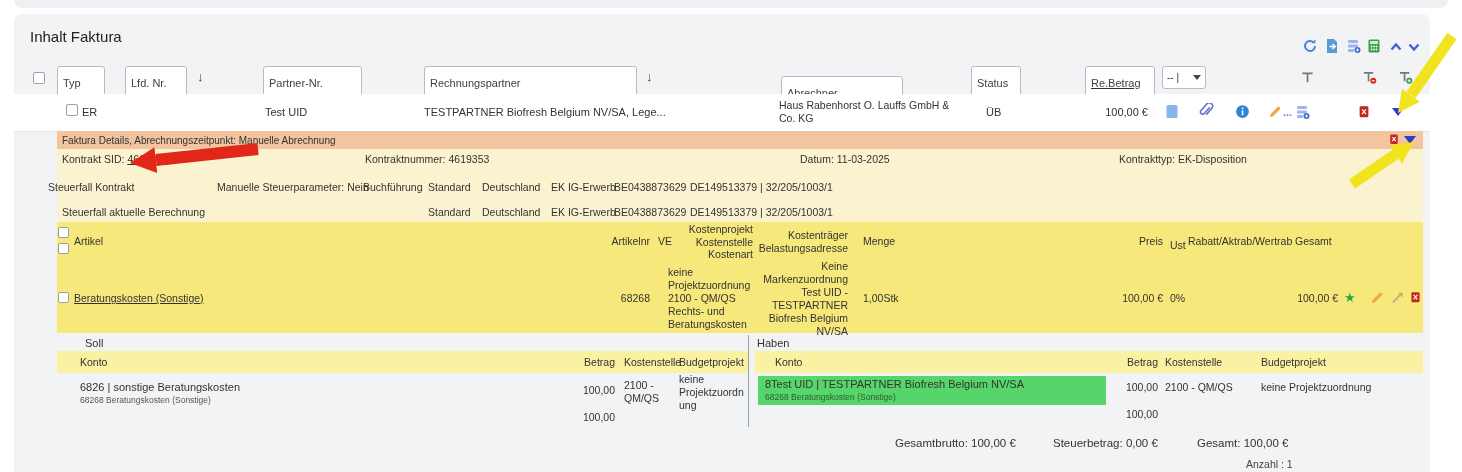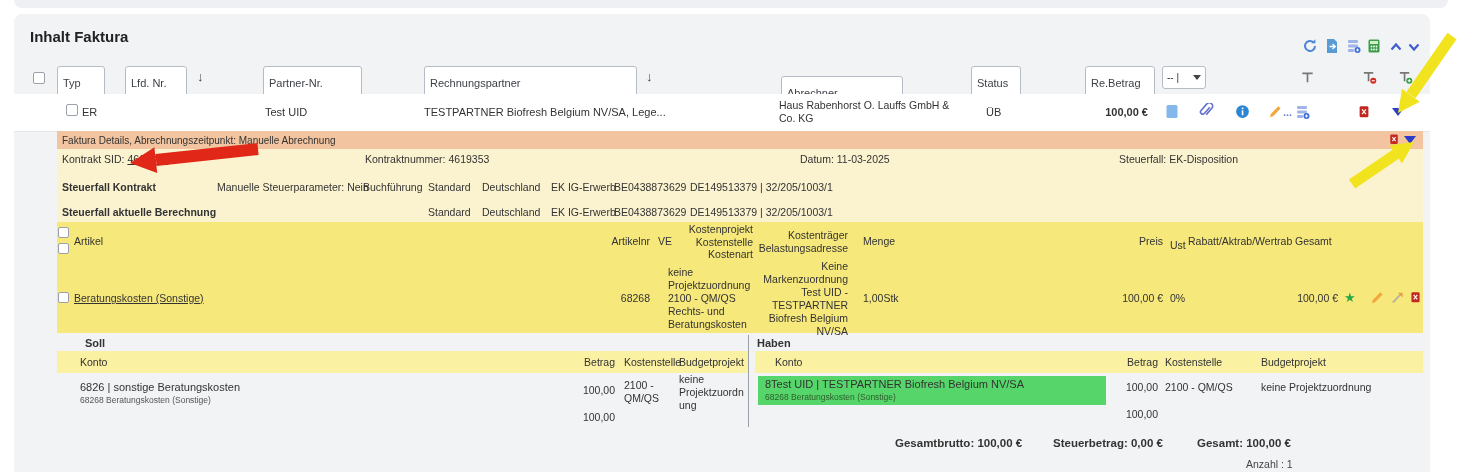--- a/index.html
+++ b/index.html
@@ -2,21 +2,21 @@
 <html><head>
 <meta charset="utf-8">
 <style>
   html,body{margin:0;padding:0;background:#fff}
   .canvas{position:relative;width:1462px;height:472px;background:#ffffff;
     font-family:"Liberation Sans",sans-serif;color:#333;overflow:hidden}
   .t{position:absolute;font-size:11px;white-space:nowrap;line-height:13px}
   .t10{font-size:10.5px}
   .t9{font-size:10px}
   .sub{font-size:8.5px;color:#555}
-  .b{font-weight:bold}
+  .b{font-weight:normal}
   .pre{white-space:pre-line}
   .ra{text-align:right}
   .link{text-decoration:underline;color:#333;cursor:pointer}
   .cb{position:absolute;width:12px;height:12px;background:#fff;border:1px solid #9aa1ab;border-radius:2px;box-sizing:border-box}
   .inp{position:absolute;height:33px;background:#fff;border:1px solid #b6bcc6;border-radius:3px;
     font-family:"Liberation Sans",sans-serif;font-size:11px;color:#333;padding:0 5px;box-sizing:border-box;outline:none}
   .inp::placeholder{color:#3c3f46;opacity:1}
   .sel{position:absolute;background:#fff;border:1px solid #b6bcc6;border-radius:3px;display:flex;
     align-items:center;justify-content:space-between;padding:0 6px;font-size:11px;box-sizing:border-box;cursor:pointer}
   .caret{width:0;height:0;border-left:4px solid transparent;border-right:4px solid transparent;border-top:5px solid #444}
@@ -93,21 +93,21 @@
 
   <span class="cb" style="left:33px;top:72px"></span>
   <input class="inp" style="left: 57px; top: 66px; width: 48px;" placeholder="Typ">
   <input class="inp" style="left: 125px; top: 66px; width: 62px;" placeholder="Lfd. Nr.">
   <span class="sort" style="left:197px;top:70px">↓</span>
   <input class="inp" style="left: 263px; top: 66px; width: 99px;" placeholder="Partner-Nr.">
   <input class="inp" style="left: 424px; top: 66px; width: 213px;" placeholder="Rechnungspartner">
   <span class="sort" style="left:646px;top:70px">↓</span>
   <input class="inp" style="left: 781px; top: 76px; width: 122px;" placeholder="Abrechner">
   <input class="inp" style="left: 971px; top: 66px; width: 50px;" placeholder="Status">
-  <input class="inp" style="left: 1085px; top: 66px; width: 70px;" placeholder="Re.Betrag">
+  <input class="inp" style="left: 1085px; top: 66px; width: 70px; text-decoration: underline;" placeholder="Re.Betrag">
   <div class="sel" style="left:1162px;top:66px;width:44px;height:23px;padding:0 4px">
     <span style="font-size:10px">-- |</span>
     <span class="caret"></span>
   </div>
   <span class="icon" style="left:1300px;top:70px">
     <svg width="15" height="15" viewBox="0 0 16 16">
         <path d="M2.5 3.5h11M8 3.5v9.5" stroke="#777" stroke-width="1.8" fill="none"></path>
       </svg>
   </span>
   <span class="icon" style="left:1362px;top:70px">
@@ -183,23 +183,23 @@
   </span>
   <span class="tri" style="left:1404px;top:136px"></span>
 
   <div class="pale"></div>
   <div class="t t10" style="left:62px;top:153px">
     <span>Kontrakt SID:</span>
     <span class="link">4619353</span>
   </div>
   <div class="t t10" style="left:365px;top:153px">Kontraktnummer: 4619353</div>
   <div class="t t10" style="left:800px;top:153px">Datum: 11-03-2025</div>
-  <div class="t t10" style="left:1119px;top:153px">Steuerfall: EK-Disposition</div>
-
-  <div class="t t10 b" style="left:62px;top:181px">Steuerfall Kontrakt</div>
+  <div class="t t10" style="left:1119px;top:153px">Kontrakttyp: EK-Disposition</div>
+
+  <div class="t t10 b" style="left:48px;top:181px">Steuerfall Kontrakt</div>
   <div class="t t10" style="left:217px;top:181px">Manuelle Steuerparameter: Nein</div>
   <div class="t t10" style="left:363px;top:181px">Buchführung</div>
   <div class="t t10" style="left:428px;top:181px">Standard</div>
   <div class="t t10" style="left:482px;top:181px">Deutschland</div>
   <div class="t t10" style="left:551px;top:181px">EK IG-Erwerb</div>
   <div class="t t10" style="left:614px;top:181px">BE0438873629</div>
   <div class="t t10" style="left:690px;top:181px">DE149513379 | 32/205/1003/1</div>
 
   <div class="t t10 b" style="left:62px;top:206px">Steuerfall aktuelle Berechnung</div>
   <div class="t t10" style="left:428px;top:206px">Standard</div>

